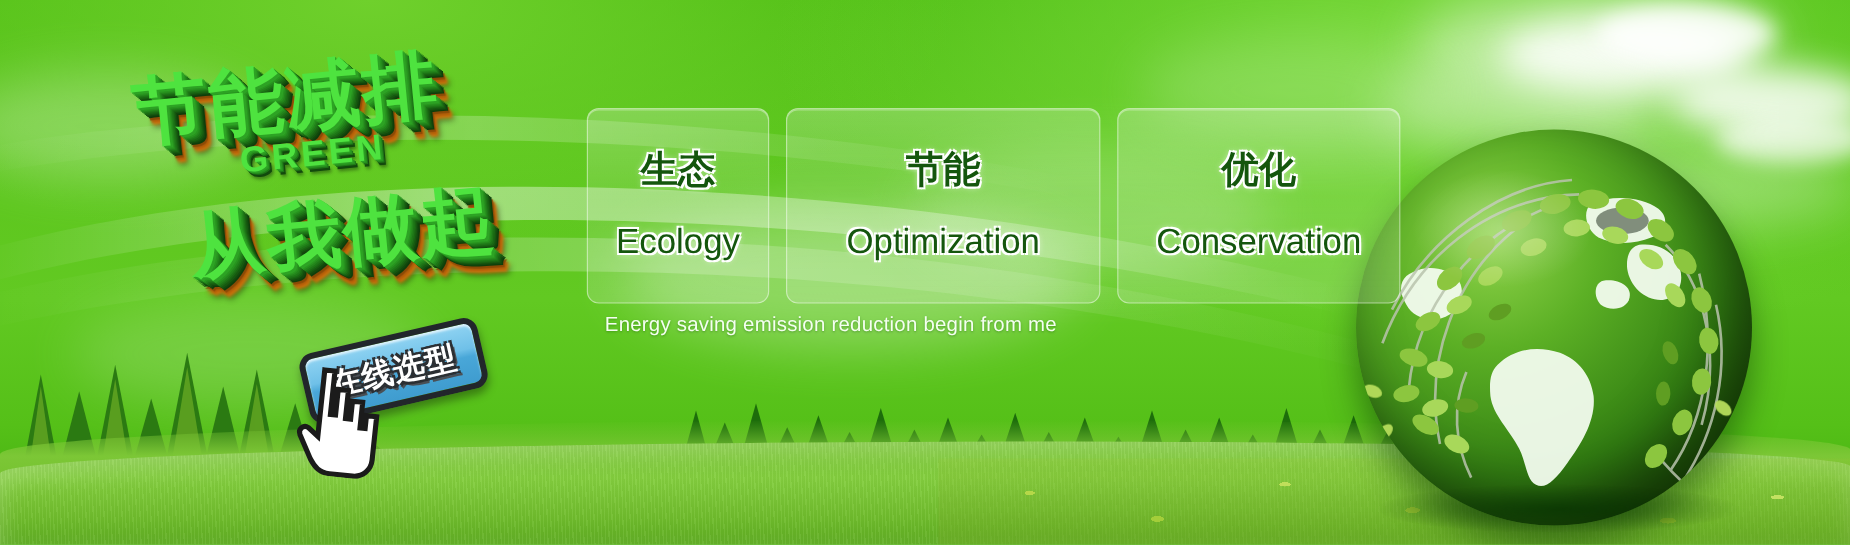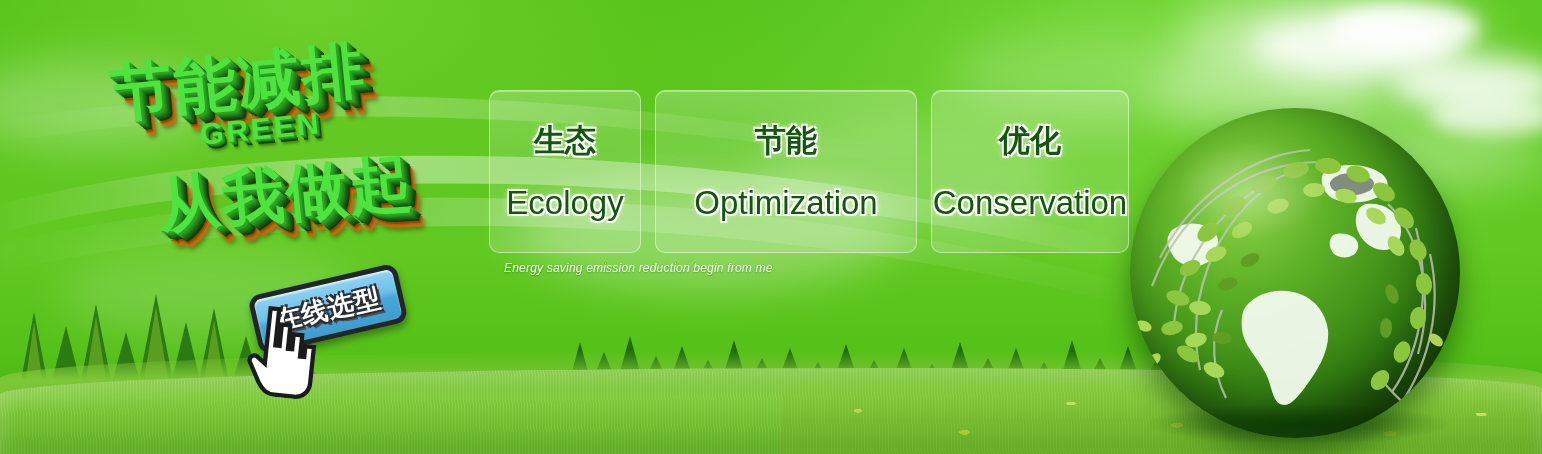--- a/index.html
+++ b/index.html
@@ -117,43 +117,42 @@
     width:152px;height:163px;
     border-radius:10px;
     background:linear-gradient(180deg,rgba(255,255,255,.22) 0%,rgba(255,255,255,.10) 45%,rgba(255,255,255,.17) 100%);
     border:1px solid rgba(255,255,255,.45);
     box-shadow:inset 0 1px 0 rgba(255,255,255,.35);
     display:flex;flex-direction:column;align-items:center;justify-content:center;
     gap:30px;
     padding:0 10px;
   }
   .card.w2{width:262px;align-items:center;}
-  .card.w3{width:198px;}
+  .card.w3{width:236px;}
   .card-cn{
     font-family:"DejaVu Sans","Liberation Sans",sans-serif;
     font-size:31px;font-weight:bold;color:#14560d;line-height:1;
     text-shadow:-1.6px -1.6px 0 #fff,1.6px -1.6px 0 #fff,-1.6px 1.6px 0 #fff,1.6px 1.6px 0 #fff,
                  0 0 6px rgba(255,255,255,.9);
     white-space:nowrap;
   }
   .card-en{
     font-family:"Liberation Sans",sans-serif;
-    font-size:33px;font-weight:normal;color:#14560d;line-height:1;
+    font-size:29px;font-weight:normal;color:#14560d;line-height:1;
     text-shadow:-1.6px -1.6px 0 #fff,1.6px -1.6px 0 #fff,-1.6px 1.6px 0 #fff,1.6px 1.6px 0 #fff,
                  0 0 6px rgba(255,255,255,.9);
     white-space:nowrap;
   }
 
   .tagline{
     position:absolute;left:504px;top:261px;
     font-family:"Liberation Sans",sans-serif;
-    font-size:12px;color:#f4fff0;letter-spacing:.2px;
+    font-size:17px;color:#f4fff0;letter-spacing:.2px;
     text-shadow:0 1px 2px rgba(0,60,0,.35);
     white-space:nowrap;
-    font-style:italic;
   }
 
   
   .globe-wrap{position:absolute;left:1130px;top:108px;width:330px;height:330px;}
   .globe{
     position:absolute;inset:0;border-radius:50%;
     background:
       radial-gradient(circle at 34% 28%, #8fd34a 0%, #5cb025 28%, #327f12 62%, #1b5206 86%, #0e3503 100%);
     box-shadow:0 18px 28px rgba(0,40,0,.45), inset -18px -24px 50px rgba(0,0,0,.45);
     overflow:hidden;

